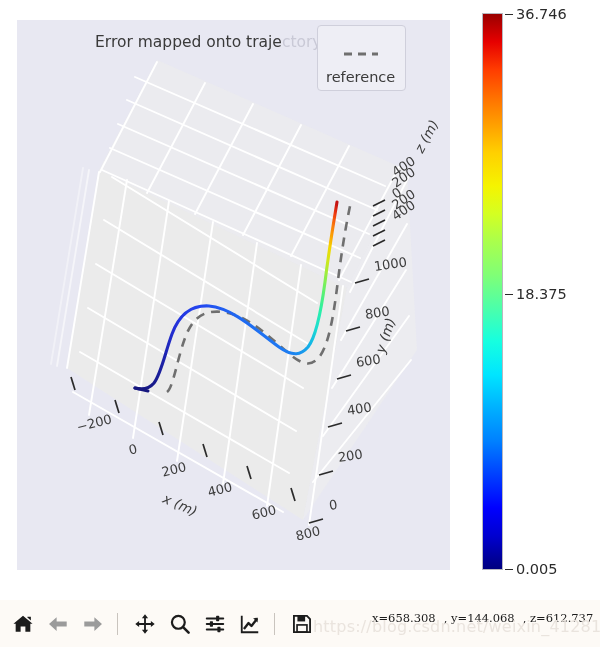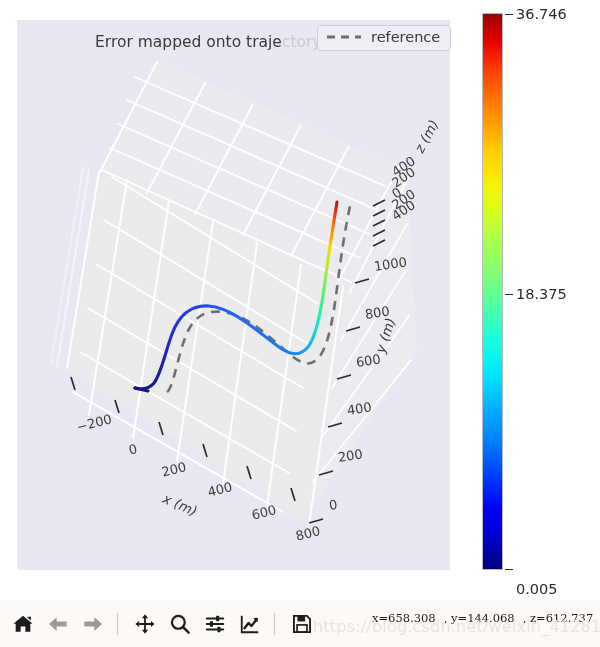--- a/index.html
+++ b/index.html
@@ -46,25 +46,26 @@
   }
   #plot-title .dim { color: #c9c9d6; }
 
   
   #legend {
     position: absolute;
     left: 317px; top: 25px;
     background: #eeeef5;
     border: 1px solid #cfcfdb;
     border-radius: 4px;
-    padding: 3px 10px 5px 8px;
+    padding: 22px 10px 5px 8px;
     display: flex;
     align-items: center;
     gap: 9px;
     box-sizing: border-box;
+    flex-direction: column;
   }
   #legend-line { display:block; }
   #legend-label {
     font-size: 14.5px;
     color: #3a3a3a;
     white-space: nowrap;
   }
 
   
   .ticklab {
@@ -335,21 +336,21 @@
     <div id="colorbar-wrap">
       <div id="colorbar"></div>
 
       <div class="cb-tick" style="top:1px;"></div>
       <div class="cb-label" style="top:1px;">36.746</div>
 
       <div class="cb-tick" style="top:281px;"></div>
       <div class="cb-label" style="top:281px;text-align:right;">18.375</div>
 
       <div class="cb-tick" style="top:556px;"></div>
-      <div class="cb-label" style="top:556px;margin-top:20px;">0.005</div>
+      <div class="cb-label" style="top:556px;">0.005</div>
     </div>
   </div>
 
   <div id="toolbar">
 
     <button class="tb-btn" title="Home">
       <svg width="22" height="22" viewBox="0 0 24 24">
         <path d="M12 3 L1.6 11.6 L4 11.6 L4 20.4 L9.4 20.4 L9.4 14.8 L14.6 14.8 L14.6 20.4 L20 20.4 L20 11.6 L22.4 11.6 Z" fill="#1c1c1c"></path>
         <path d="M16.8 4.2 L20.6 4.2 L20.6 8.2 L16.8 5.0 Z" fill="#1c1c1c"></path>
       </svg>

